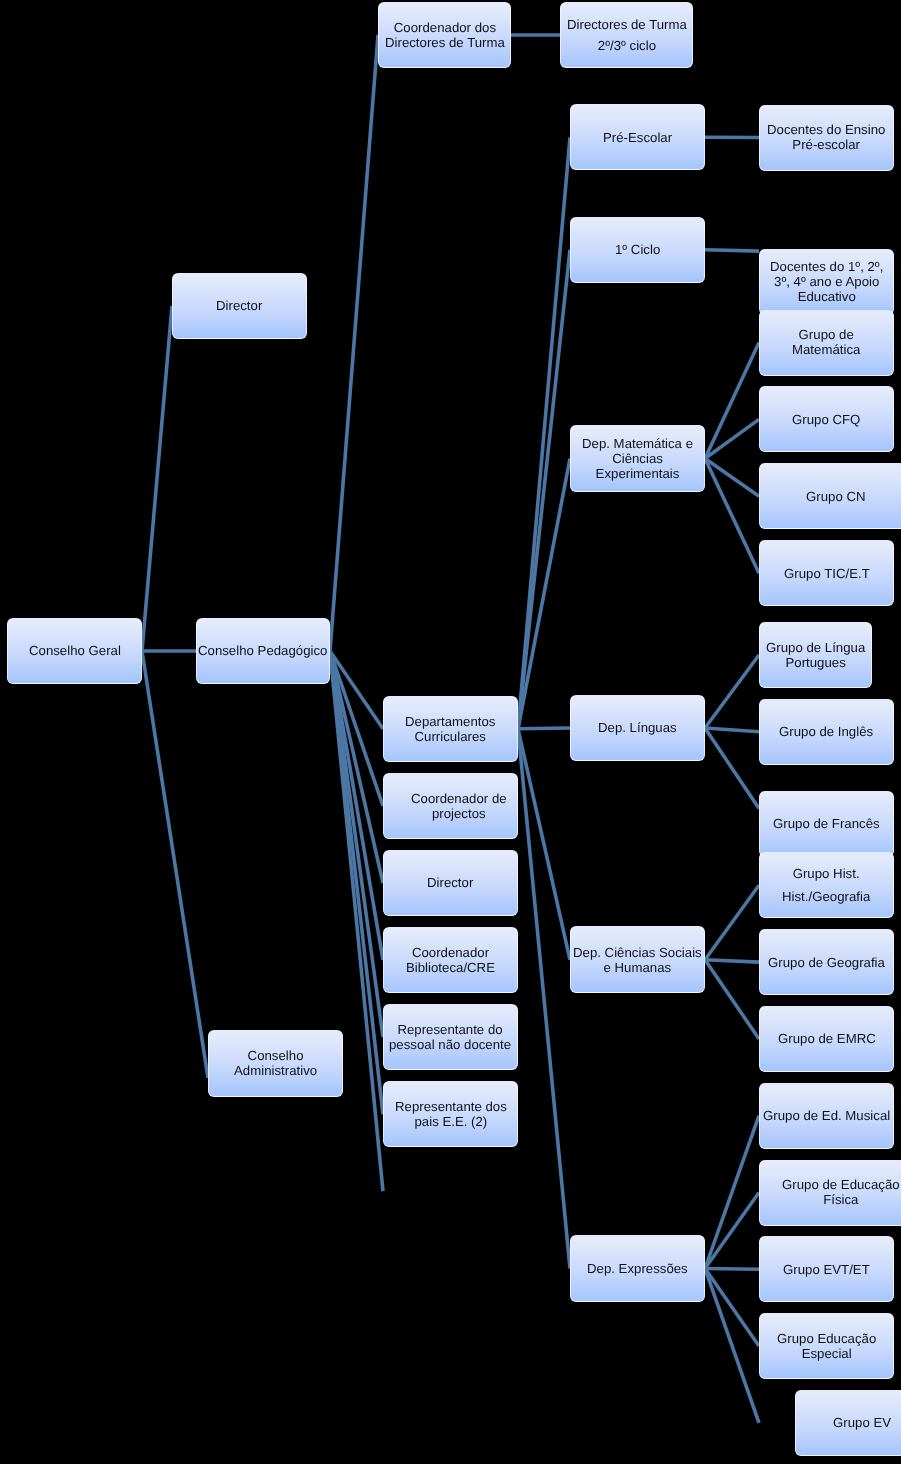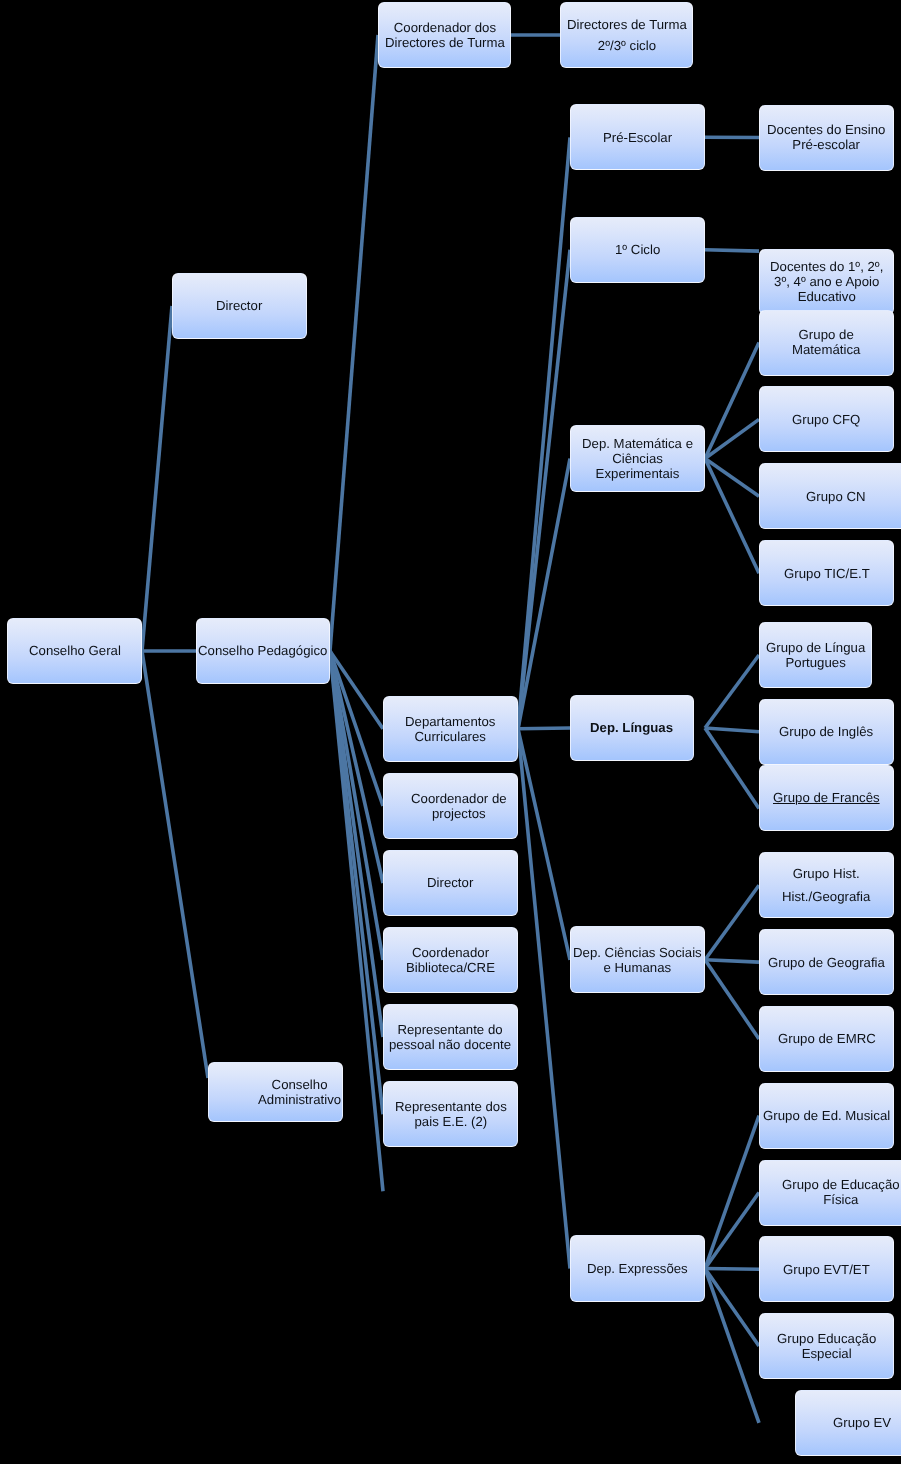--- a/index.html
+++ b/index.html
@@ -79,21 +79,21 @@
   <div class="node" style="left: 7px; top: 618px; width: 135px; height: 66px; color: rgb(13, 17, 23); background-image: linear-gradient(rgb(230, 236, 250) 0%, rgb(219, 229, 251) 22%, rgb(195, 214, 252) 62%, rgb(164, 197, 253) 100%);">
     <span class="node-label">
       <span class="node-line">Conselho Geral</span>
     </span>
   </div>
   <div class="node" style="left: 196px; top: 618px; width: 134px; height: 66px; color: rgb(13, 17, 23); background-image: linear-gradient(rgb(230, 236, 250) 0%, rgb(219, 229, 251) 22%, rgb(195, 214, 252) 62%, rgb(164, 197, 253) 100%);">
     <span class="node-label">
       <span class="node-line">Conselho Pedagógico</span>
     </span>
   </div>
-  <div class="node" style="left: 208px; top: 1062px; width: 135px; height: 60px; color: rgb(13, 17, 23); background-image: linear-gradient(rgb(230, 236, 250) 0%, rgb(219, 229, 251) 22%, rgb(195, 214, 252) 62%, rgb(164, 197, 253) 100%); justify-content: flex-end;">
+  <div class="node" style="left: 208px; top: 1030px; width: 135px; height: 67px; color: rgb(13, 17, 23); background-image: linear-gradient(rgb(230, 236, 250) 0%, rgb(219, 229, 251) 22%, rgb(195, 214, 252) 62%, rgb(164, 197, 253) 100%);">
     <span class="node-label">
       <span class="node-line">Conselho</span>
       <span class="node-line">Administrativo</span>
     </span>
   </div>
   <div class="node" style="left: 383px; top: 695.8px; width: 135px; height: 66px; color: rgb(13, 17, 23); background-image: linear-gradient(rgb(230, 236, 250) 0%, rgb(219, 229, 251) 22%, rgb(195, 214, 252) 62%, rgb(164, 197, 253) 100%);">
     <span class="node-label">
       <span class="node-line">Departamentos</span>
       <span class="node-line">Curriculares</span>
     </span>
@@ -137,21 +137,21 @@
       <span class="node-line">1º Ciclo</span>
     </span>
   </div>
   <div class="node" style="left: 570px; top: 425px; width: 135px; height: 67px; color: rgb(13, 17, 23); background-image: linear-gradient(rgb(230, 236, 250) 0%, rgb(219, 229, 251) 22%, rgb(195, 214, 252) 62%, rgb(164, 197, 253) 100%);">
     <span class="node-label">
       <span class="node-line">Dep. Matemática e</span>
       <span class="node-line">Ciências</span>
       <span class="node-line">Experimentais</span>
     </span>
   </div>
-  <div class="node" style="left: 570px; top: 695px; width: 124px; height: 66px; color: rgb(13, 17, 23); background-image: linear-gradient(rgb(230, 236, 250) 0%, rgb(219, 229, 251) 22%, rgb(195, 214, 252) 62%, rgb(164, 197, 253) 100%); font-weight: bold;">
+  <div class="node" style="left: 570px; top: 695px; width: 135px; height: 66px; color: rgb(13, 17, 23); background-image: linear-gradient(rgb(230, 236, 250) 0%, rgb(219, 229, 251) 22%, rgb(195, 214, 252) 62%, rgb(164, 197, 253) 100%);">
     <span class="node-label">
       <span class="node-line">Dep. Línguas</span>
     </span>
   </div>
   <div class="node" style="left: 570px; top: 926.3px; width: 135px; height: 67px; color: rgb(13, 17, 23); background-image: linear-gradient(rgb(230, 236, 250) 0%, rgb(219, 229, 251) 22%, rgb(195, 214, 252) 62%, rgb(164, 197, 253) 100%);">
     <span class="node-label">
       <span class="node-line">Dep. Ciências Sociais</span>
       <span class="node-line">e Humanas</span>
     </span>
   </div>
@@ -198,21 +198,21 @@
     <span class="node-label">
       <span class="node-line">Grupo de Língua</span>
       <span class="node-line">Portugues</span>
     </span>
   </div>
   <div class="node" style="left: 759px; top: 698.8px; width: 135px; height: 66px; color: rgb(13, 17, 23); background-image: linear-gradient(rgb(230, 236, 250) 0%, rgb(219, 229, 251) 22%, rgb(195, 214, 252) 62%, rgb(164, 197, 253) 100%);">
     <span class="node-label">
       <span class="node-line">Grupo de Inglês</span>
     </span>
   </div>
-  <div class="node" style="left: 759px; top: 765px; width: 135px; height: 66px; color: rgb(13, 17, 23); background-image: linear-gradient(rgb(230, 236, 250) 0%, rgb(219, 229, 251) 22%, rgb(195, 214, 252) 62%, rgb(164, 197, 253) 100%); text-decoration: underline;">
+  <div class="node" style="left: 759px; top: 791px; width: 135px; height: 66px; color: rgb(13, 17, 23); background-image: linear-gradient(rgb(230, 236, 250) 0%, rgb(219, 229, 251) 22%, rgb(195, 214, 252) 62%, rgb(164, 197, 253) 100%);">
     <span class="node-label">
       <span class="node-line">Grupo de Francês</span>
     </span>
   </div>
   <div class="node" style="left: 759px; top: 852.3px; width: 135px; height: 66px; color: rgb(13, 17, 23); background-image: linear-gradient(rgb(230, 236, 250) 0%, rgb(219, 229, 251) 22%, rgb(195, 214, 252) 62%, rgb(164, 197, 253) 100%); line-height: 22.5px;">
     <span class="node-label">
       <span class="node-line">Grupo Hist.</span>
       <span class="node-line">Hist./Geografia</span>
     </span>
   </div>

